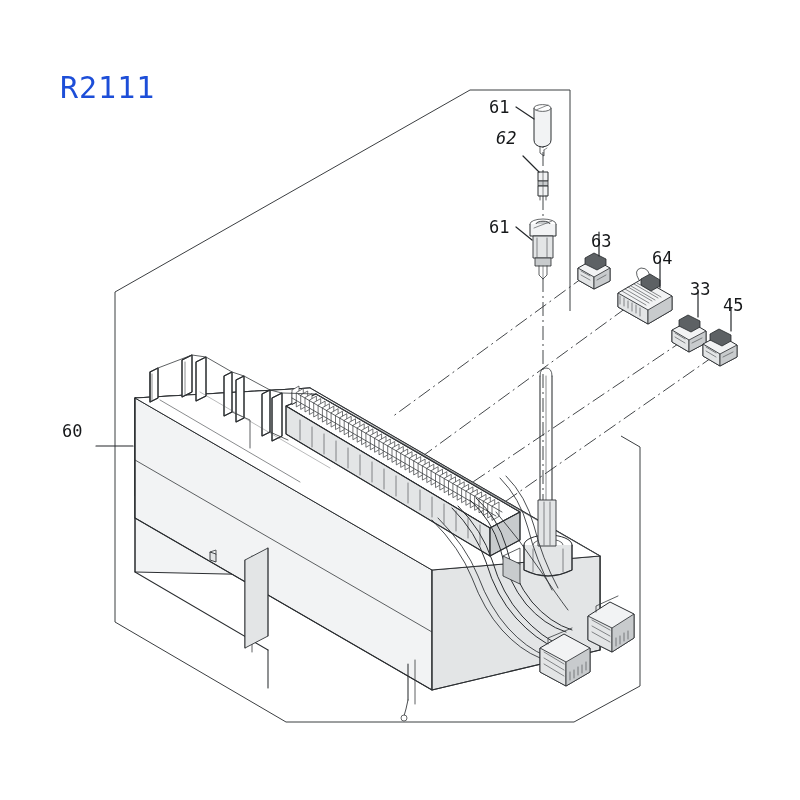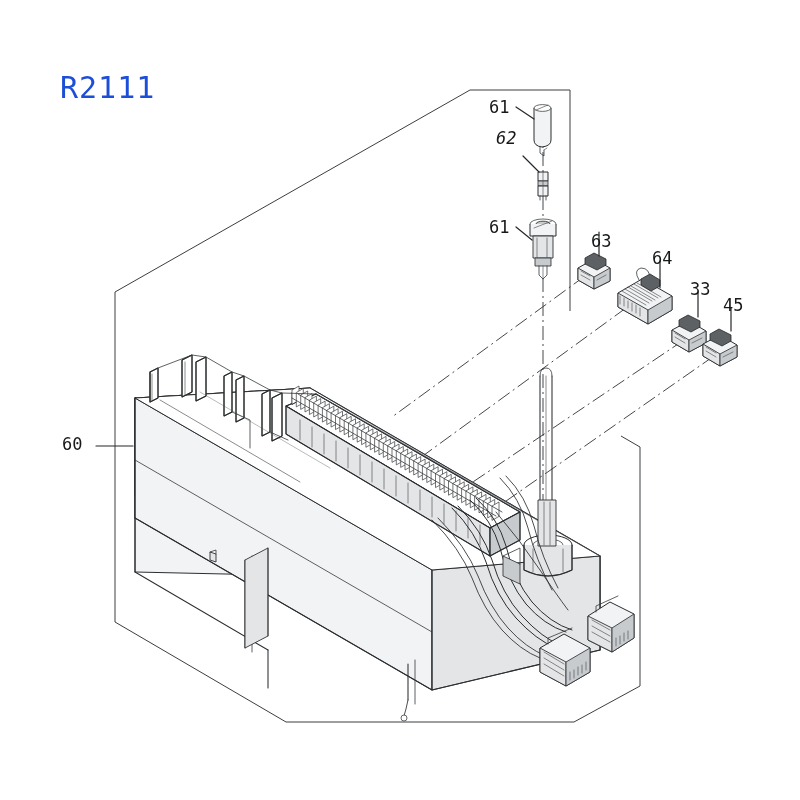--- a/index.html
+++ b/index.html
@@ -423,21 +423,21 @@
       <line class="ldr" x1="516" y1="107" x2="534" y2="119"></line>
       <line class="ldr" x1="523" y1="156" x2="539" y2="172"></line>
       <line class="ldr" x1="516" y1="227" x2="532" y2="240"></line>
       <line class="ldr" x1="599" y1="232" x2="599" y2="256"></line>
       <line class="ldr" x1="660" y1="261" x2="660" y2="288"></line>
       <line class="ldr" x1="698" y1="292" x2="698" y2="317"></line>
       <line class="ldr" x1="731" y1="308" x2="731" y2="331"></line>
     </g>
   </svg>
 
-  <div class="callout" style="left:62px; top:434px;">60</div>
+  <div class="callout" style="left:62px; top:421px;">60</div>
   <div class="callout" style="left:489px; top:97px;">61</div>
   <div class="callout" style="left:496px; top:128px;font-style:italic;">62</div>
   <div class="callout" style="left:489px; top:217px;">61</div>
   <div class="callout" style="left:591px; top:219px;margin-top:12px;">63</div>
   <div class="callout" style="left:652px; top:248px;">64</div>
   <div class="callout" style="left:690px; top:279px;">33</div>
   <div class="callout" style="left:723px; top:295px;">45</div>
 
 </div>
 

